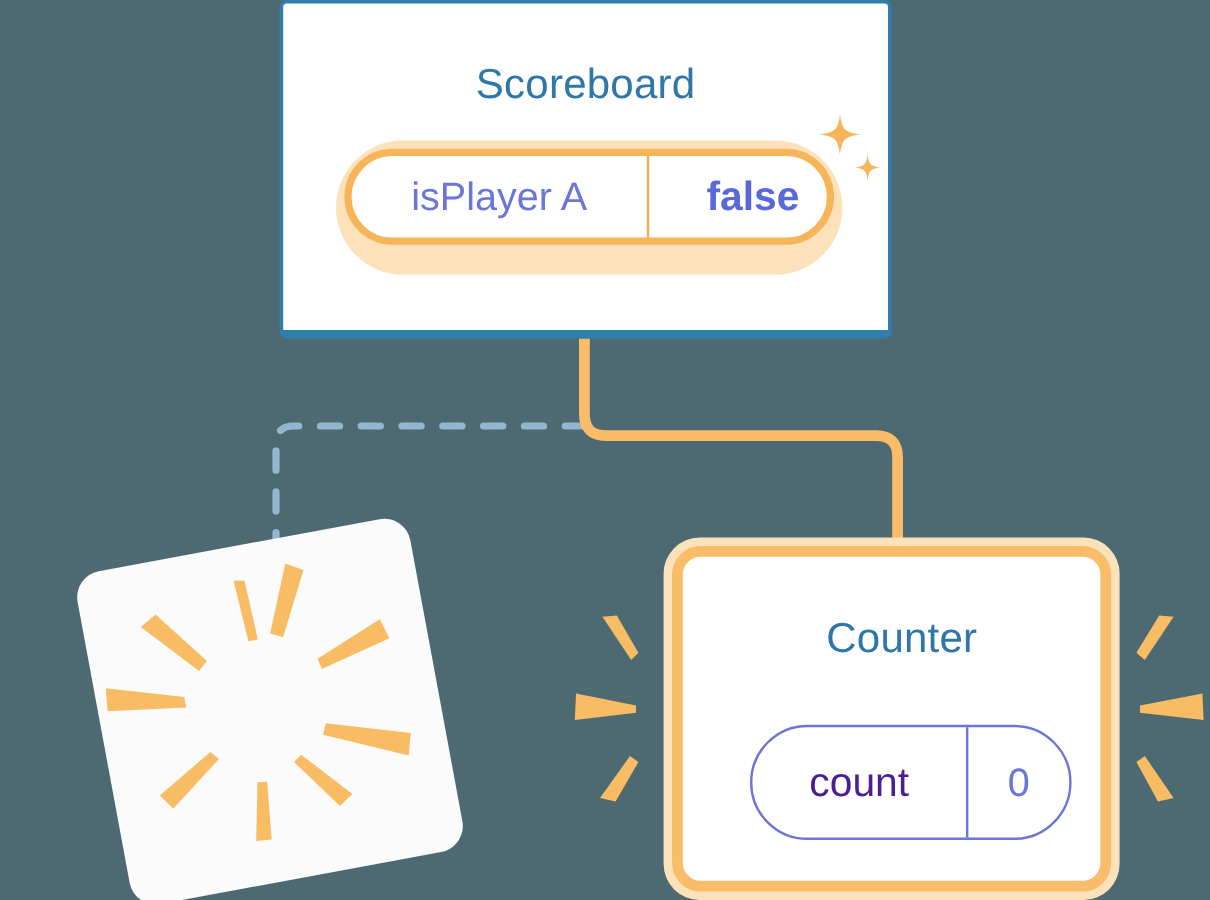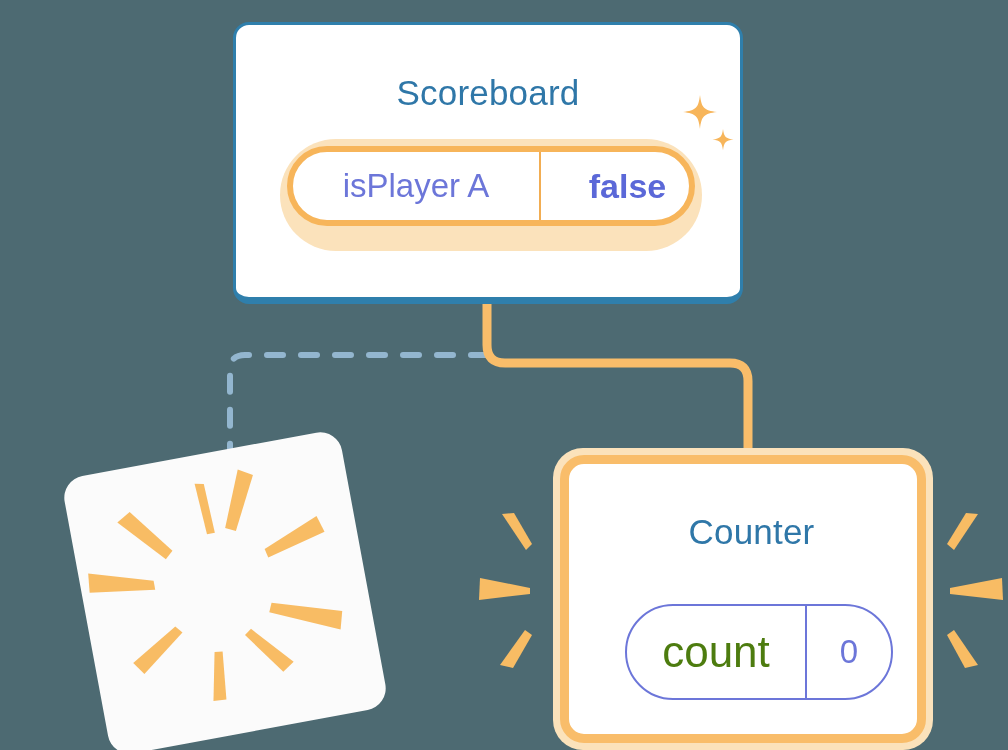--- a/index.html
+++ b/index.html
@@ -34,24 +34,23 @@
   
   #scoreboard-card {
     position: absolute;
     left: 233px;
     top: 0px;
     width: 510px;
     height: 282px;
     background: #ffffff;
     border: 3px solid #2f7fac;
     border-bottom-width: 7px;
-    border-radius: 16px;
+    border-radius: 6px;
     box-sizing: border-box;
     z-index: 5;
-    margin-top: 22px;
   }
   .card-title {
     text-align: center;
     color: #2f77a8;
     font-size: 35px;
     font-weight: 400;
     letter-spacing: 0.2px;
   }
   #scoreboard-title {
     margin-top: 48px;
@@ -177,22 +176,22 @@
     border-radius: 48px;
     background: #ffffff;
     display: flex;
     align-items: stretch;
   }
   #counter-pill-key {
     flex: 0 0 178px;
     display: flex;
     align-items: center;
     justify-content: center;
-    color: #4d7c0f;
-    font-size: 44px;
+    color: #4c1d95;
+    font-size: 34px;
     border-right: 2px solid #6c76d9;
   }
   #counter-pill-value {
     flex: 1 1 auto;
     display: flex;
     align-items: center;
     justify-content: center;
     color: #6c76d9;
     font-size: 33px;
   }

